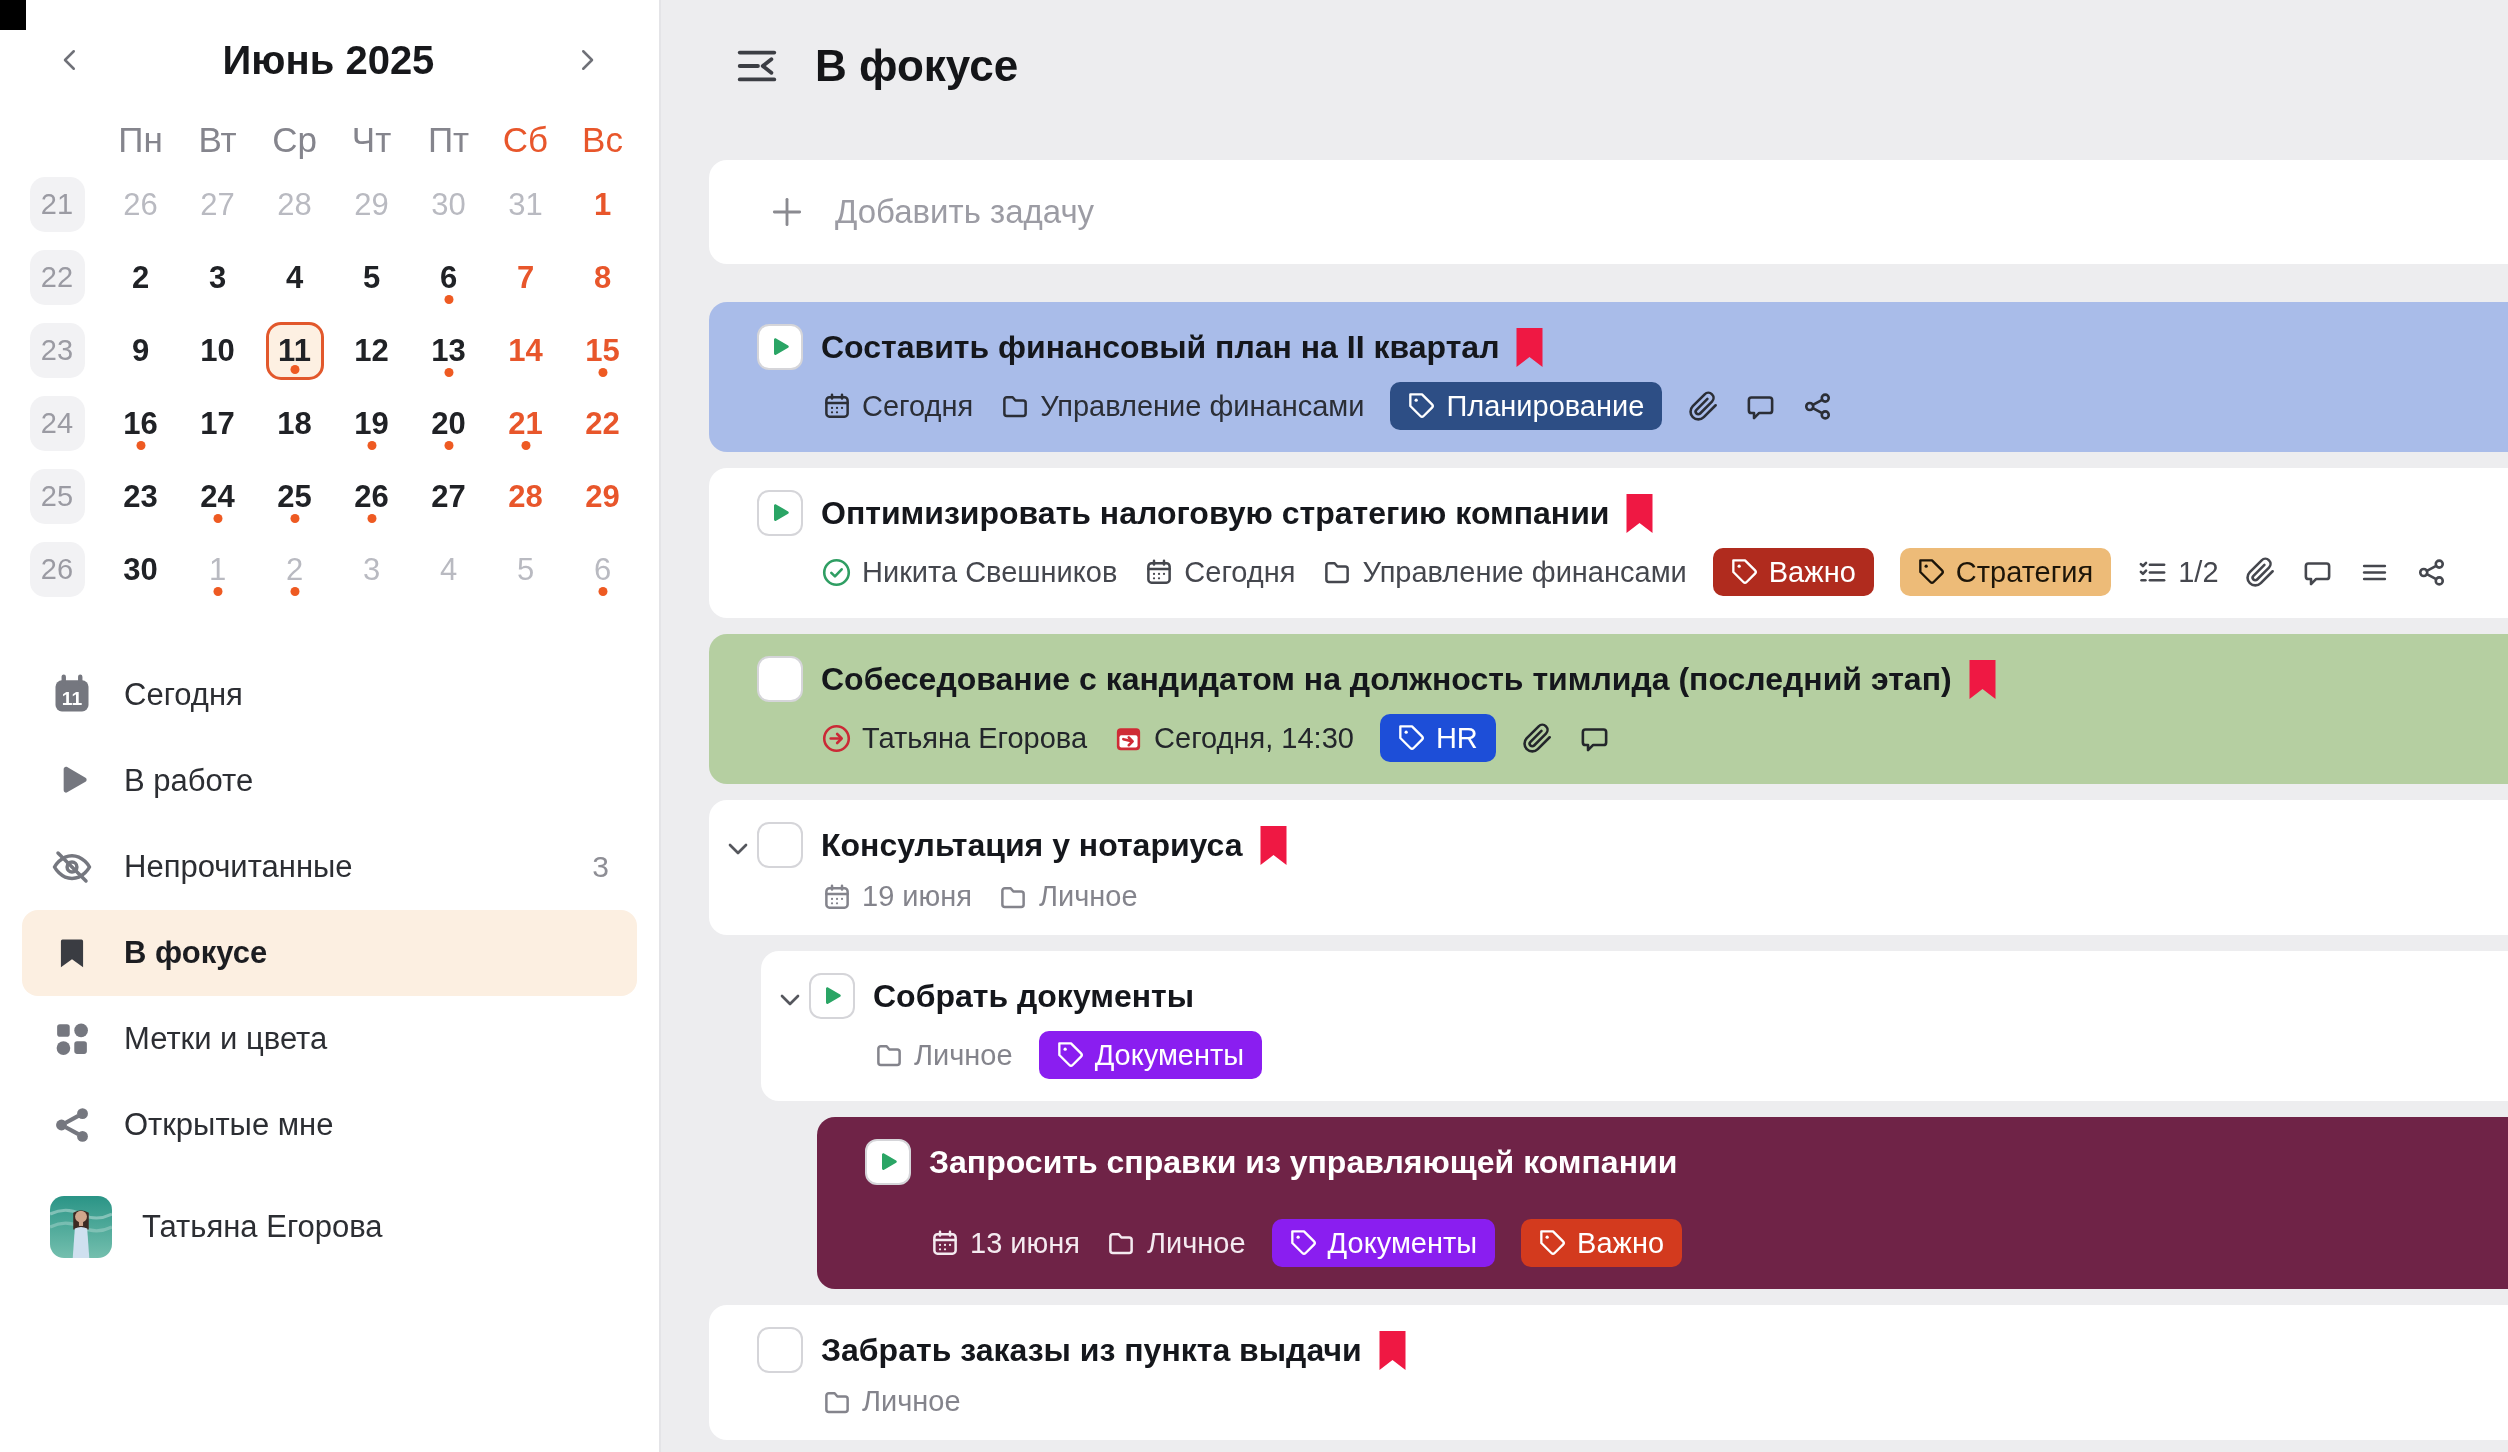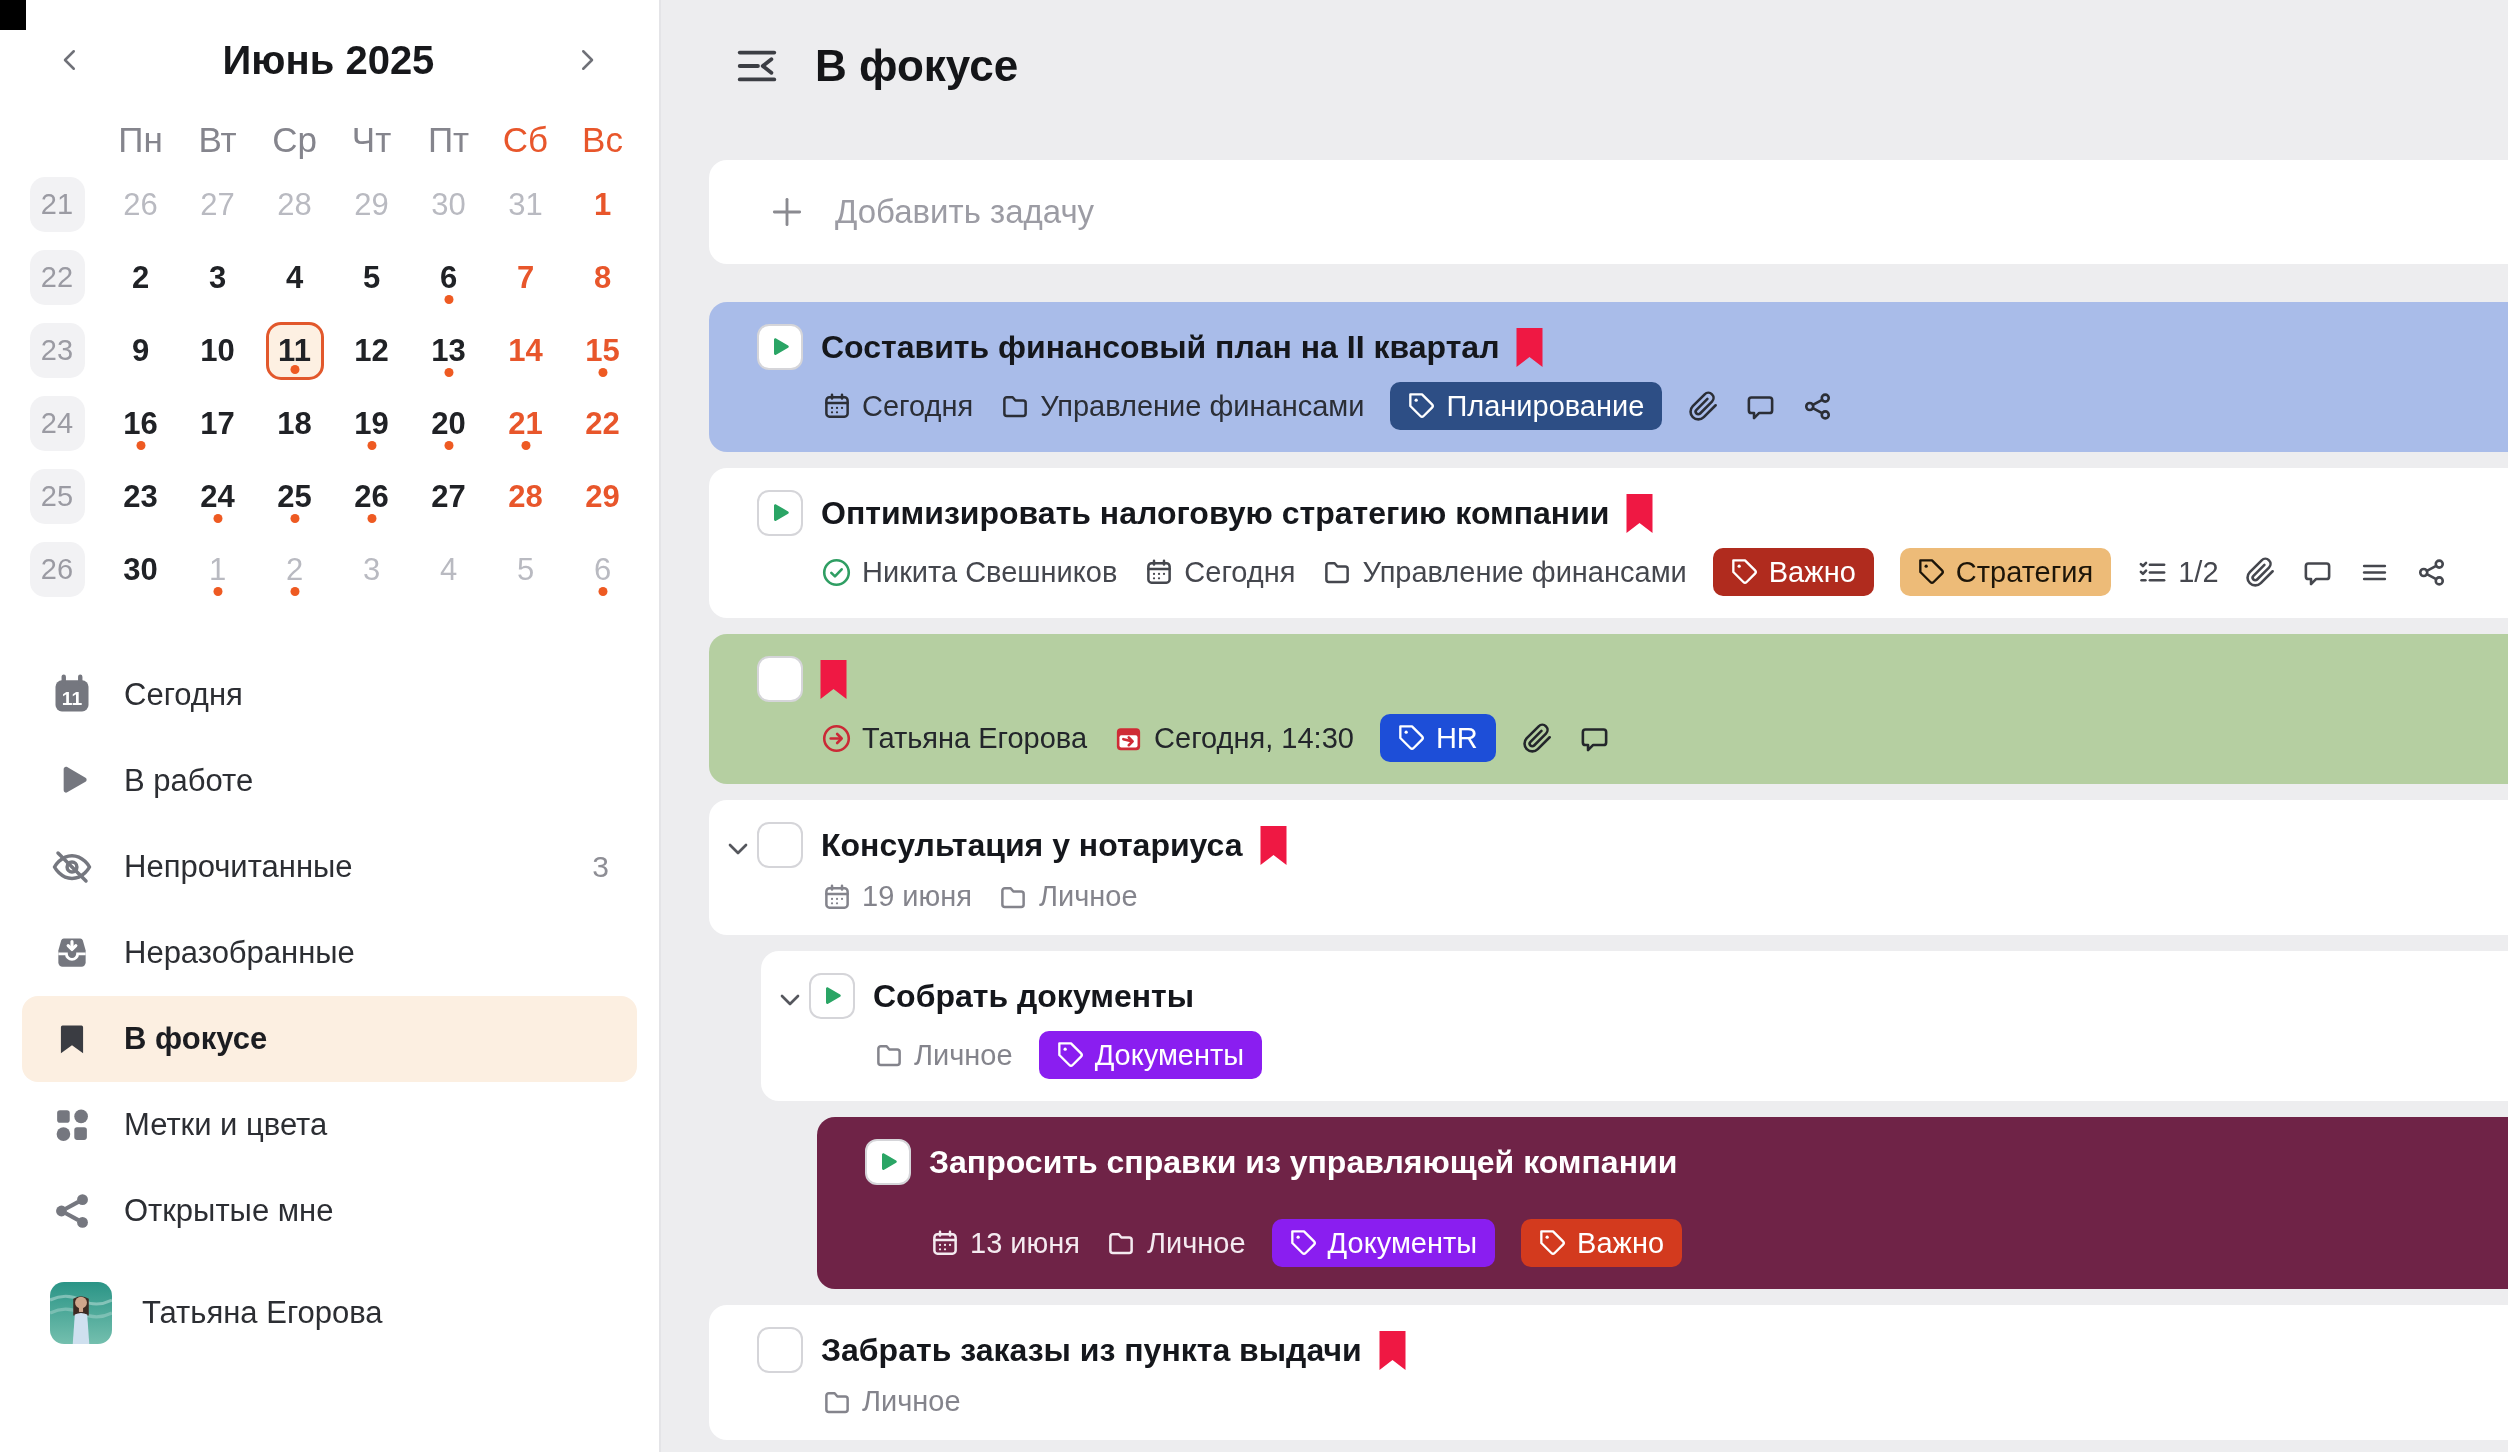--- a/index.html
+++ b/index.html
@@ -262,31 +262,20 @@
         <span class="nav-item">
           <span class="nav-icon">
             <svg width="42" height="42" viewBox="0 0 24 24" fill="none" stroke="currentColor" stroke-width="2" stroke-linecap="round" stroke-linejoin="round">
               <path d="M2 12s3.5-6.5 10-6.5S22 12 22 12s-3.5 6.5-10 6.5S2 12 2 12z"></path>
               <circle cx="12" cy="12" r="2.8"></circle>
               <line x1="4" y1="4" x2="20" y2="20"></line>
             </svg>
           </span>
           <span class="nav-label">Непрочитанные</span>
           <span class="nav-badge">3</span>
-        </span>
-        <span class="nav-item">
-          <span class="nav-icon">
-            <svg width="42" height="42" viewBox="0 0 24 24">
-              <path d="M4.2 10.5 L5.8 4.8 a1.6 1.6 0 0 1 1.5-1.1 h9.4 a1.6 1.6 0 0 1 1.5 1.1 l1.6 5.7 v6.9 a2.4 2.4 0 0 1-2.4 2.4 H6.6 a2.4 2.4 0 0 1-2.4-2.4 z" fill="currentColor"></path>
-              <path d="M4.2 12.5 h4.6 a3.2 3.2 0 0 0 6.4 0 h4.6" fill="none" stroke="#ffffff" stroke-width="1.6"></path>
-              <line x1="12" y1="5.5" x2="12" y2="9.5" stroke="#ffffff" stroke-width="1.8" stroke-linecap="round"></line>
-              <polyline points="9.8 7.8 12 10 14.2 7.8" fill="none" stroke="#ffffff" stroke-width="1.8" stroke-linecap="round" stroke-linejoin="round"></polyline>
-            </svg>
-          </span>
-          <span class="nav-label">Неразобранные</span>
         </span>
         <span class="nav-item active">
           <span class="nav-icon">
             <svg width="38" height="38" viewBox="0 0 24 24">
               <path d="M6 3.5h12a1 1 0 0 1 1 1V21l-7-5-7 5V4.5a1 1 0 0 1 1-1z" fill="currentColor"></path>
             </svg>
           </span>
           <span class="nav-label">В фокусе</span>
         </span>
         <span class="nav-item">
@@ -546,20 +535,21 @@
                   <line x1="8.4" y1="10.7" x2="15.6" y2="6.8"></line>
                   <line x1="8.4" y1="13.3" x2="15.6" y2="17.2"></line>
                 </svg>
               </span>
             </span>
           </span>
         </div>
         <div class="task" style="background: rgb(181, 207, 161);">
           <span class="trow1">
             <span class="checkbox"></span>
+            <span class="ttitle" style="color: rgb(21, 23, 28);">Собеседование с кандидатом на должность тимлида (последний этап)</span>
             <span class="tflag">
               <svg width="29" height="39" viewBox="0 0 22 30">
                 <path d="M1 0 h20 v30 l-10 -7.6 L1 30 z" fill="#ef1843"></path>
               </svg>
             </span>
           </span>
           <span class="trow2" style="color: rgb(35, 38, 43);">
             <span class="meta">
               <span class="micon" style="color: rgb(203, 41, 54);">
                 <svg width="31" height="31" viewBox="0 0 24 24" fill="none" stroke="currentColor" stroke-width="2" stroke-linecap="round" stroke-linejoin="round">

